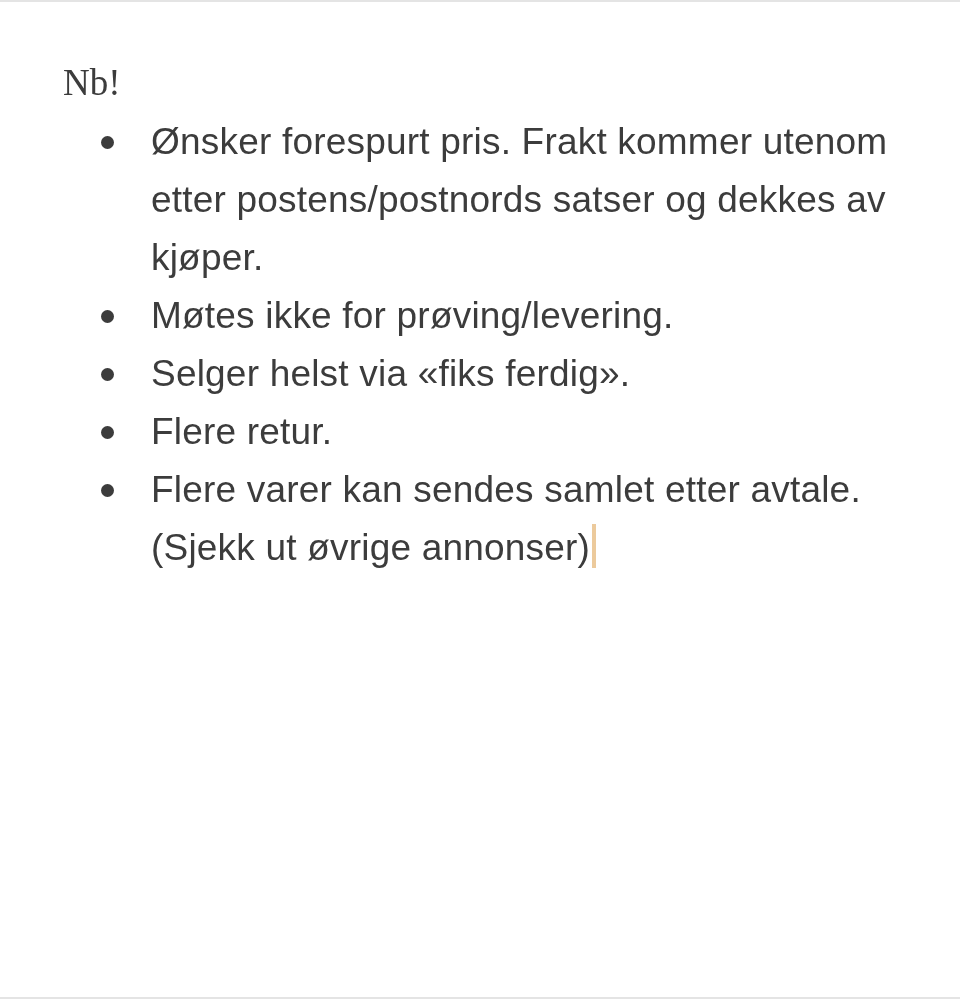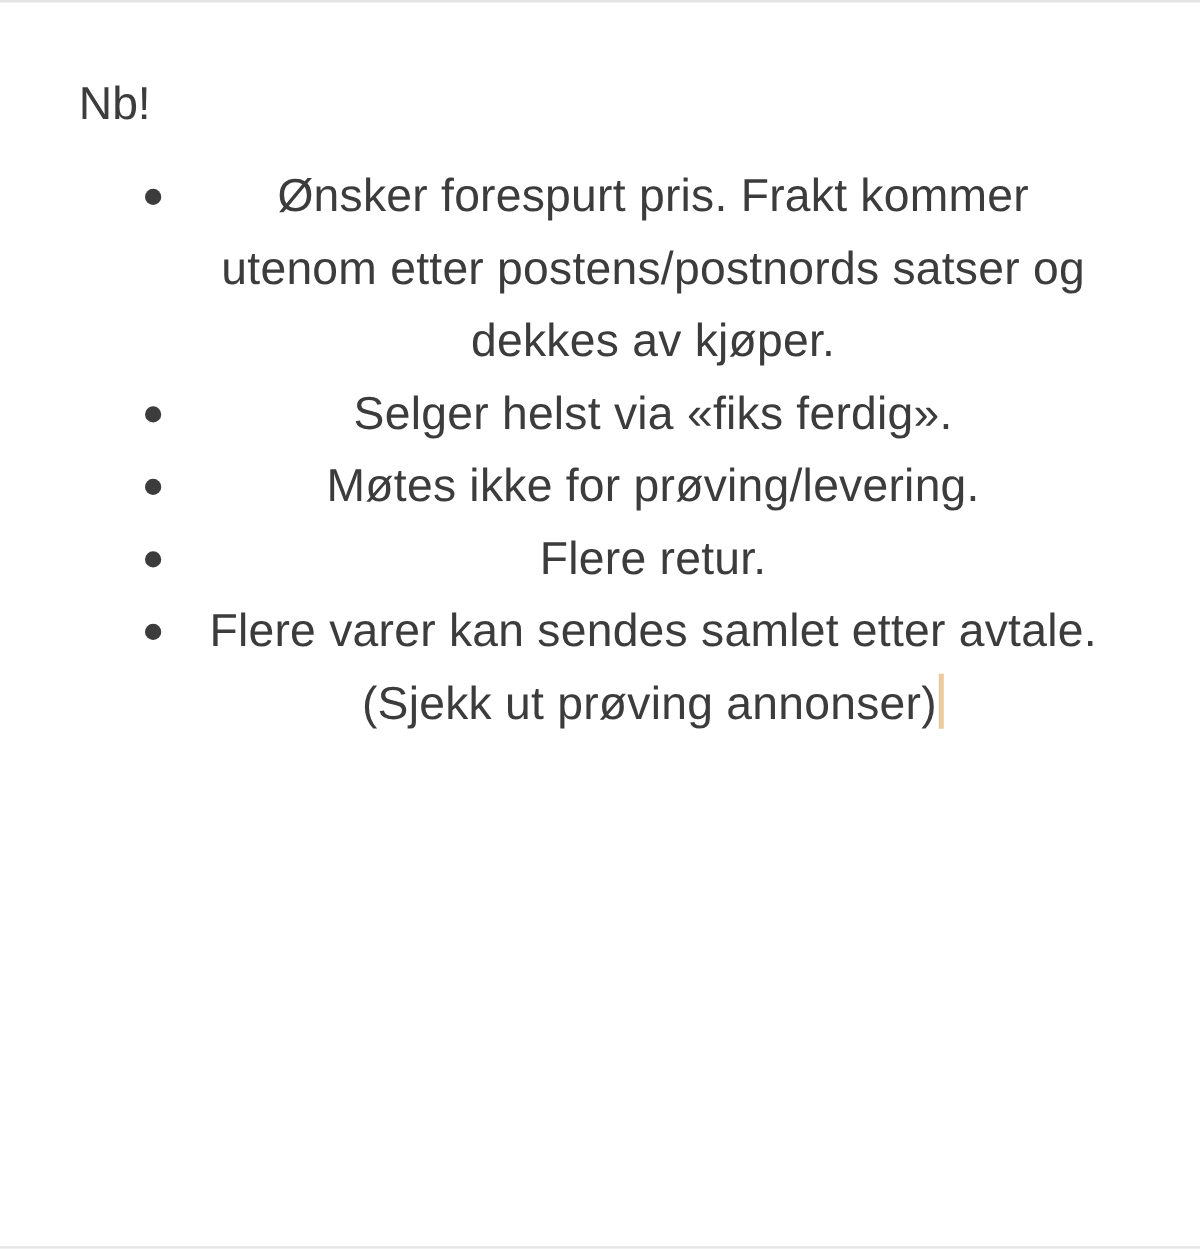--- a/index.html
+++ b/index.html
@@ -27,26 +27,26 @@
     font-size:37px;
     line-height:58px;
     -webkit-font-smoothing:antialiased;
   }
   .heading{
     margin:0;
     font-size:37px;
     font-weight:400;
     line-height:58px;
     color:var(--text);
+    font-family:Liberation Serif, serif;
   }
   ul.bullets{
-    margin:16px;
+    margin:1px;
     padding:0;
     list-style:none;
-    text-align:center;
   }
   ul.bullets li{
     position:relative;
     padding-left:87px;
     letter-spacing:0.2px;
   }
   ul.bullets li::before{
     content:"";
     position:absolute;
     left:37px;
@@ -65,18 +65,18 @@
     vertical-align:-8px;
   }
 </style>
 </head>
 <body>
 
 <div class="page">
   <h2 class="heading">Nb!</h2>
   <ul class="bullets">
     <li><span>Ønsker forespurt pris. Frakt kommer utenom etter postens/postnords satser og dekkes av kjøper.</span></li>
+    <li><span>Møtes ikke for prøving/levering.</span></li>
     <li><span>Selger helst via «fiks ferdig».</span></li>
-    <li><span>Møtes ikke for prøving/levering.</span></li>
     <li><span>Flere retur.</span></li>
-    <li><span>Flere varer kan sendes samlet etter avtale. (Sjekk ut prøving annonser)</span><span class="caret"></span></li>
+    <li><span>Flere varer kan sendes samlet etter avtale. (Sjekk ut øvrige annonser)</span><span class="caret"></span></li>
   </ul>
 </div>
 
 </body></html>

